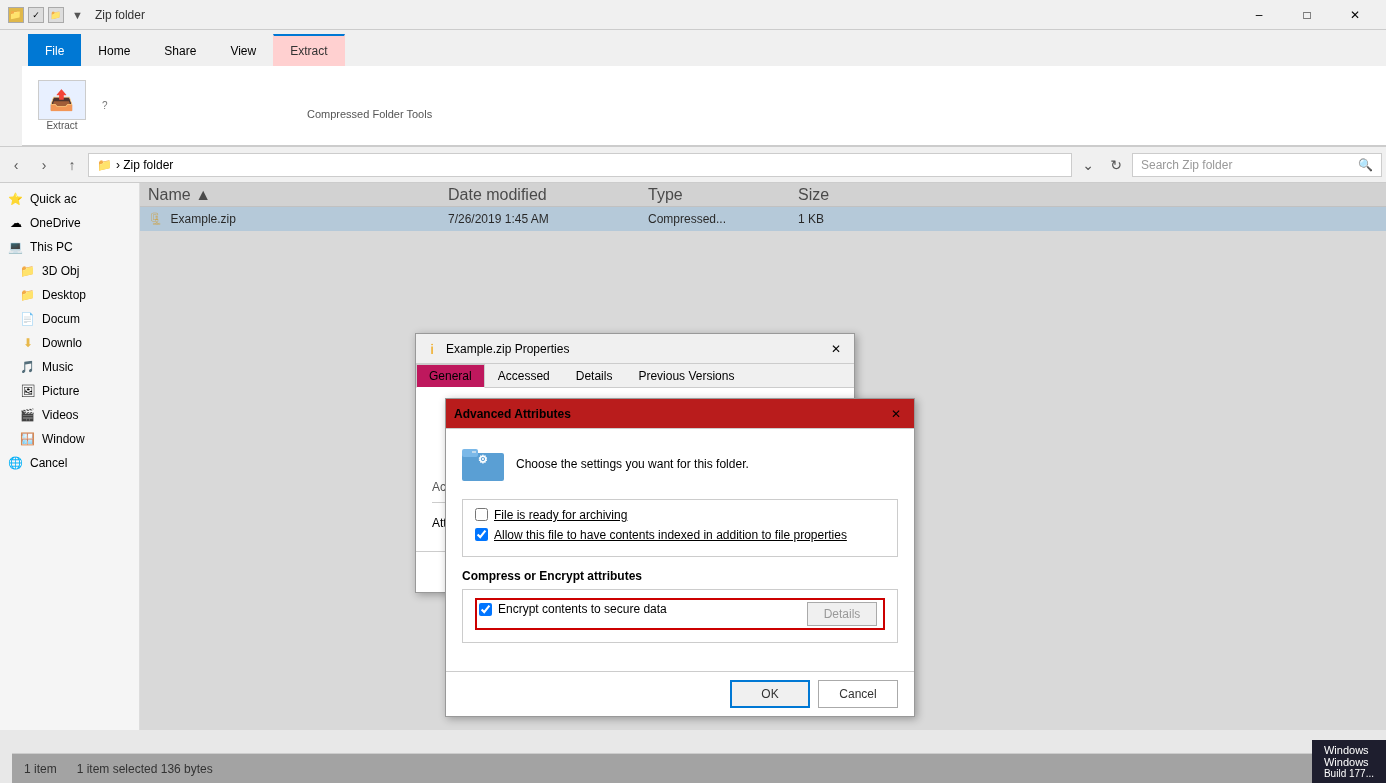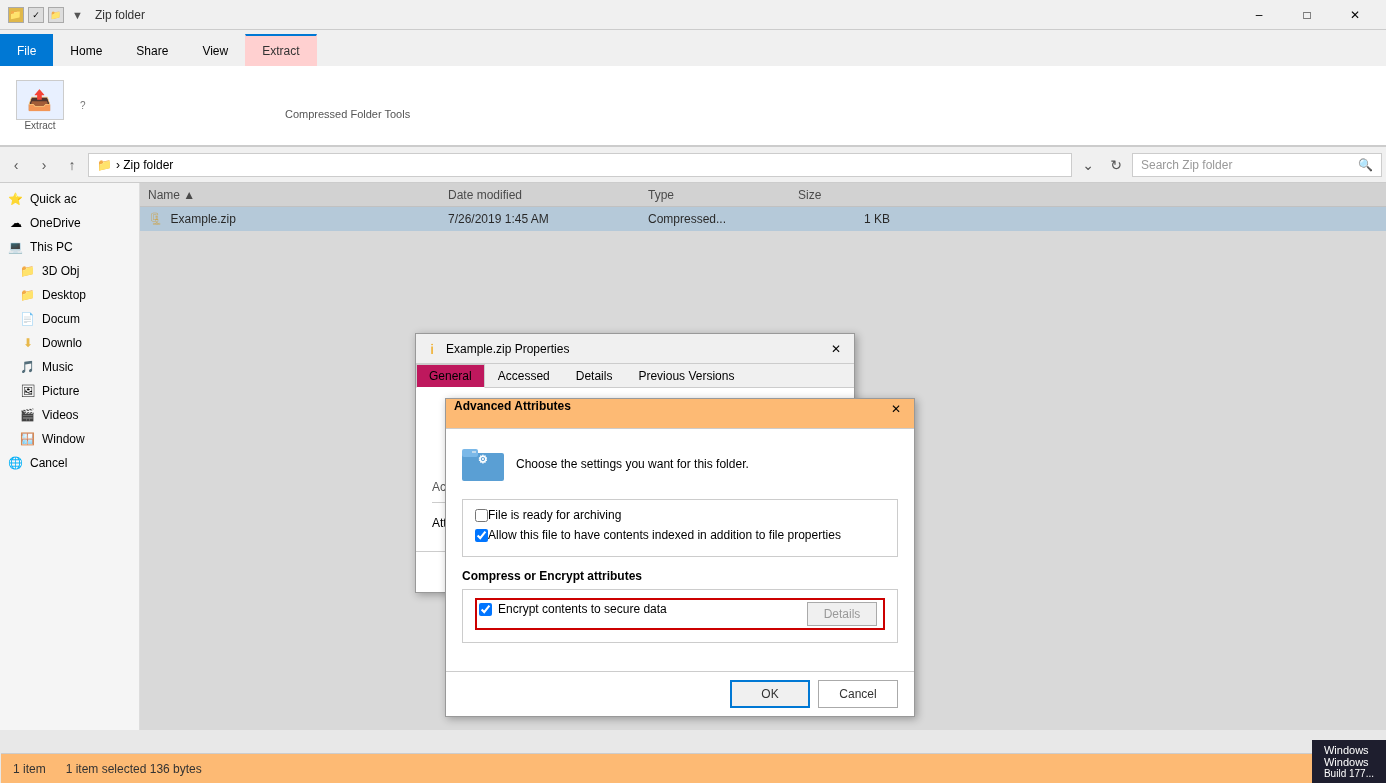--- a/index.html
+++ b/index.html
@@ -22,20 +22,21 @@
 
     
     .ribbon {
       background: #f0f0f0;
       border-bottom: 1px solid #ccc;
     }
     .ribbon-tabs {
       display: flex;
       height: 36px;
       align-items: flex-end;
+      margin-left: 28px;
     }
     .ribbon-tab {
       padding: 0 16px;
       height: 32px;
       display: flex;
       align-items: center;
       font-size: 12px;
       cursor: pointer;
       border: 1px solid transparent;
       border-bottom: none;
@@ -147,21 +148,21 @@
     
     .col-headers {
       display: flex;
       height: 24px;
       background: #f5f5f5;
       border-bottom: 1px solid #ddd;
       align-items: center;
       padding: 0 8px;
     }
     .col-header {
-      font-size: 12px;
+      font-size: 16px;
       color: #333;
       cursor: pointer;
     }
     .col-name { width: 300px; }
     .col-date { width: 200px; }
     .col-type { width: 150px; }
     .col-size { width: 100px; }
 
     
     .file-row {
@@ -171,31 +172,31 @@
       padding: 0 8px;
       cursor: pointer;
       font-size: 12px;
     }
     .file-row.selected { background: #cce8ff; }
     .file-cell { overflow: hidden; white-space: nowrap; text-overflow: ellipsis; }
 
     
     .status-bar {
       height: 30px;
-      background: #fdba74;
+      background: #a3a3a3;
       border-top: 1px solid #ccc;
       display: flex;
       align-items: center;
       padding: 0 12px;
       gap: 20px;
       font-size: 12px;
       color: #333;
       position: absolute;
       bottom: 0;
-      left: 1px;
+      left: 12px;
       right: 0;
     }
     .status-right { margin-left: auto; display: flex; gap: 4px; }
     .view-btn { width: 24px; height: 24px; display: flex; align-items: center; justify-content: center; border: 1px solid #aaa; background: #e0e0e0; cursor: pointer; }
 
     
     .overlay {
       position: absolute;
       top: 0; left: 0; right: 0; bottom: 0;
       background: rgba(128,128,128,0.3);
@@ -286,36 +287,37 @@
       top: 215px;
       left: 305px;
       width: 470px;
       background: white;
       border: 1px solid #999;
       box-shadow: 2px 2px 8px rgba(0,0,0,0.3);
       z-index: 30;
       font-size: 12px;
     }
     .adv-title-bar {
-      background: #fdba74;
+      background: #b91c1c;
       height: 30px;
       display: flex;
+      align-items: center;
       padding: 0 8px;
       border-bottom: 1px solid #ccc;
     }
     .adv-title-text { flex: 1; font-size: 12px; font-weight: 600; }
     .adv-content { padding: 16px; }
     .adv-icon-row { display: flex; align-items: center; gap: 12px; margin-bottom: 16px; font-size: 12px; }
     .adv-section-title { font-weight: 600; margin-bottom: 6px; font-size: 12px; }
     .adv-section-box {
       border: 1px solid #ccc;
       padding: 8px 12px;
       margin-bottom: 12px;
     }
-    .adv-checkbox-row { display: flex; align-items: flex-end; margin-bottom: 6px; font-size: 12px; }
+    .adv-checkbox-row { display: flex; align-items: flex-start; gap: 6px; margin-bottom: 6px; font-size: 12px; text-decoration: underline; }
     .adv-checkbox-row label { cursor: pointer; }
     .adv-footer { display: flex; justify-content: flex-end; gap: 8px; padding: 8px 16px; border-top: 1px solid #ccc; }
     .adv-btn {
       width: 80px; height: 28px;
       border: 1px solid #0078d4;
       background: white;
       cursor: pointer;
       font-size: 12px;
       display: flex; align-items: center; justify-content: center;
       color: #0078d4;
@@ -372,21 +374,21 @@
   <div class="ribbon-tabs">
     <div class="ribbon-tab file">File</div>
     <div class="ribbon-tab">Home</div>
     <div class="ribbon-tab">Share</div>
     <div class="ribbon-tab">View</div>
     <div class="ribbon-tab extract-tab">
       <span>Extract</span>
     </div>
   </div>
 
-  <div class="ribbon-content" style="position:relative;">
+  <div class="ribbon-content" style="position:relative;margin-left:22px;">
     <span class="compressed-tools-label">Compressed Folder Tools</span>
     <div style="display:flex; flex-direction:column; align-items:center; padding: 4px 8px;">
       <div style="width:48px; height:40px; background:#e8f0ff; border:1px solid #ccc; display:flex; align-items:center; justify-content:center; font-size:20px;">📤</div>
       <span class="ribbon-label">Extract</span>
     </div>
     <span style="font-size:10px; color:#777; margin-left:4px;">?</span>
   </div>
 </div>
 
 <div class="address-bar-container">
@@ -475,21 +477,21 @@
       </div>
     </div>
 
     <div class="file-row selected">
       <div class="file-cell col-name">
         <span style="color:#e8b84b; margin-right:4px;">🗜</span>
         <span>Example.zip</span>
       </div>
       <div class="file-cell col-date">7/26/2019 1:45 AM</div>
       <div class="file-cell col-type">Compressed...</div>
-      <div class="file-cell col-size" style="text-align:right; padding-right:8px;">1 KB</div>
+      <div class="file-cell col-size" style="padding-right:8px;">1 KB</div>
     </div>
 
     <div class="overlay"></div>
 
     <div class="properties-dialog">
       <div class="dialog-title-bar">
         <div class="dialog-title-icon">ℹ</div>
         <span class="dialog-title-text">Example.zip Properties</span>
         <div class="dialog-close-btn">✕</div>
       </div>

